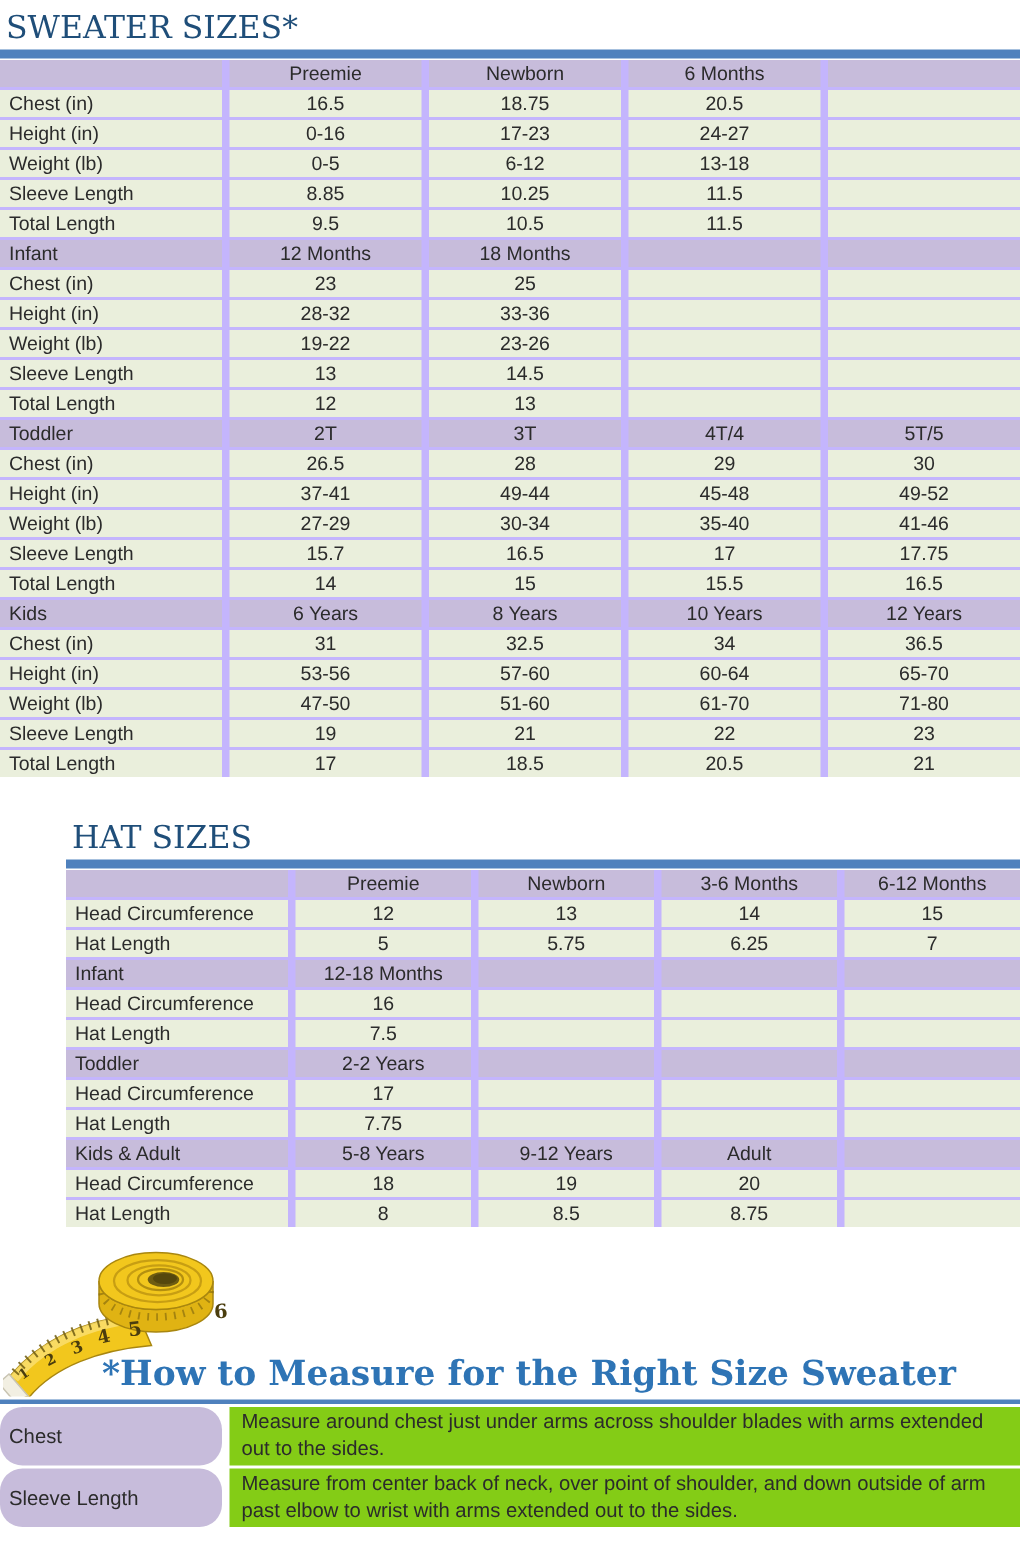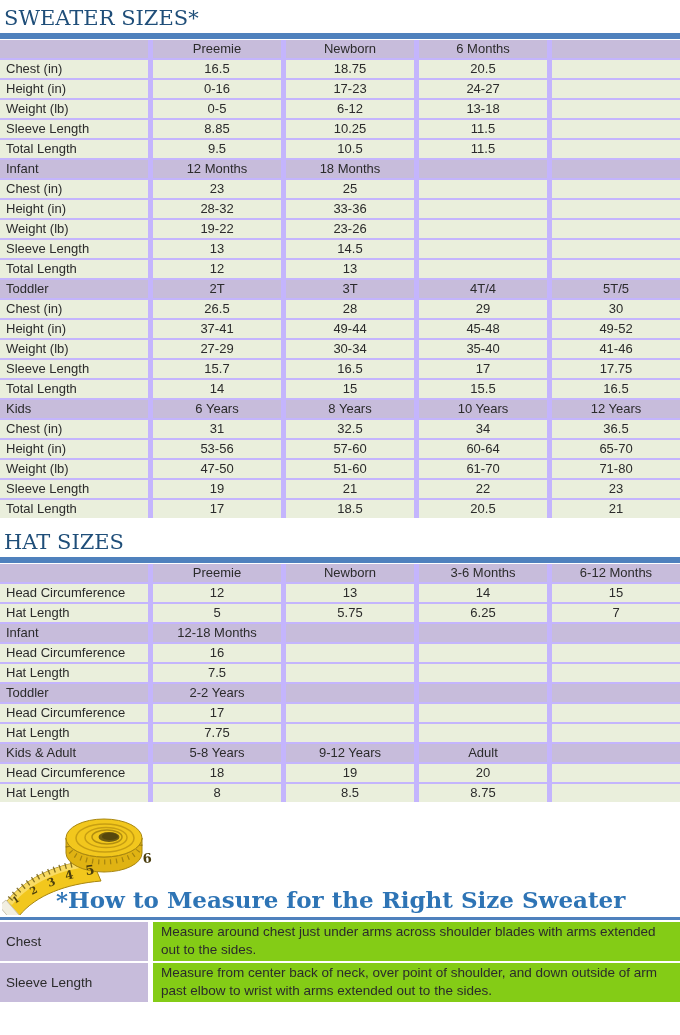--- a/index.html
+++ b/index.html
@@ -16,36 +16,36 @@
 
   
   .size-table{display:grid;grid-template-columns:148px repeat(4,1fr);
     gap:2px 5px;margin-top:1px;background:#c4b5fd;border-radius:12px;}
   .cell{height:18px;line-height:18px;font-size:13px;overflow:hidden;white-space:nowrap;}
   .hdr{background:#c7bcdb;}
   .body{background:#eaefdc;}
   .label{text-align:left;padding-left:6px;}
   .val{text-align:center;}
 
-  .hat-block{margin-top:6px;}
+  .hat-block{margin-top:22px;padding-left:44px;}
 
   
   .measure-header{position:relative;height:107px;margin-top:6px;}
   .tape-svg{position:absolute;left:2px;top:0;}
-  .measure-title{position:absolute;left:56px;bottom:1px;margin:0;
+  .measure-title{position:absolute;left:68px;bottom:1px;margin:0;
     font-family:"DejaVu Serif","Liberation Serif",serif;font-weight:bold;
     font-size:23px;line-height:28px;color:#2e74b5;white-space:nowrap;}
   .measure-rule{height:3px;background:#4f81bd;margin-top:2px;}
 
   
   .measure-grid{display:grid;grid-template-columns:148px 1fr;gap:2px 5px;margin-top:2px;}
   .intro-cell{grid-column:1 / 3;background:#eaefdc;
     font-size:13.5px;line-height:18px;padding:1px 26px 2px 5px;}
   .mlabel{background:#c7bcdb;display:flex;align-items:center;
-    font-size:13.5px;padding-left:6px;}
+    font-size:13.5px;padding-left:6px;border-radius:15px;}
   .mdesc{background:#84cc16;font-size:13.5px;line-height:18px;
     padding:1px 10px 2px 8px;}
 
   .tape-num{font-family:"DejaVu Serif",serif;font-weight:bold;fill:#4a3d0e;}
 </style>
 </head>
 <body>
 
 <div class="doc">
 

